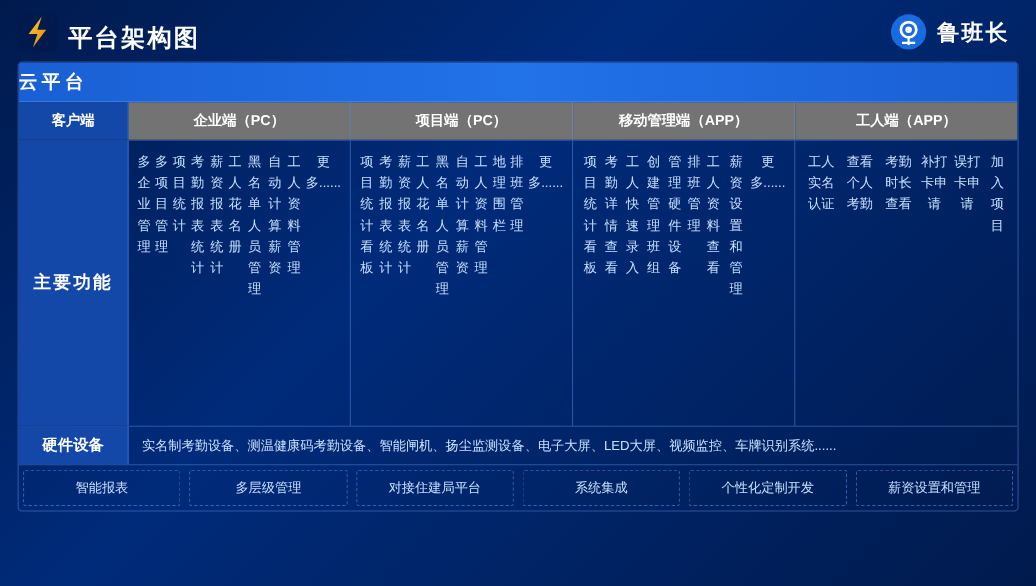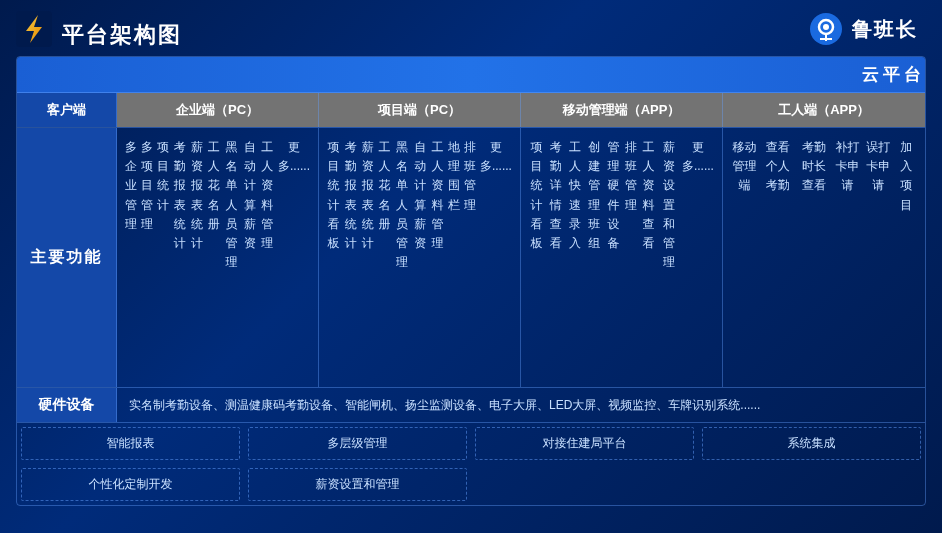--- a/index.html
+++ b/index.html
@@ -52,21 +52,21 @@
     .main-content {
       margin: 0 16px;
       border: 1px solid rgba(100,160,255,0.4);
       border-radius: 4px;
       overflow: hidden;
     }
 
     
     .cloud-row {
       background: linear-gradient(90deg, #1a5fd4 0%, #2272e8 50%, #1a5fd4 100%);
-      text-align: right;
+      text-align: left;
       padding: 6px 0;
       color: #ffffff;
       font-size: 17px;
       font-weight: bold;
       letter-spacing: 4px;
       border-bottom: 1px solid rgba(100,160,255,0.5);
     }
 
     
     .col-headers {
@@ -147,21 +147,21 @@
       color: #c8e0ff;
       font-size: 12px;
       padding: 8px 12px;
       display: flex;
       align-items: center;
     }
 
     
     .tags-row {
       display: grid;
-      grid-template-columns: repeat(4, 1fr);
+      grid-template-columns: repeat(6, 1fr);
       gap: 0;
     }
     .tag-item {
       border: 1px dashed rgba(100,160,255,0.5);
       margin: 4px;
       padding: 7px 4px;
       text-align: center;
       color: #c8e0ff;
       font-size: 12px;
       border-radius: 2px;
@@ -251,21 +251,21 @@
         <div class="feature-item">工人快速录入</div>
         <div class="feature-item">创建管理班组</div>
         <div class="feature-item">管理硬件设备</div>
         <div class="feature-item">排班管理</div>
         <div class="feature-item">工人资料查看</div>
         <div class="feature-item">薪资设置和管理</div>
         <div class="feature-item">更多......</div>
       </div>
 
     <div class="feature-col">
-    <div class="feature-item">移动管理端</div>
+    <div class="feature-item">工人实名认证</div>
         <div class="feature-item">查看个人考勤</div>
         <div class="feature-item">考勤时长查看</div>
         <div class="feature-item">补打卡申请</div>
         <div class="feature-item">误打卡申请</div>
         <div class="feature-item">加入项目</div>
       </div>
   </div>
 
   <div class="hardware-row">
     <div class="hardware-label">硬件设备</div>

